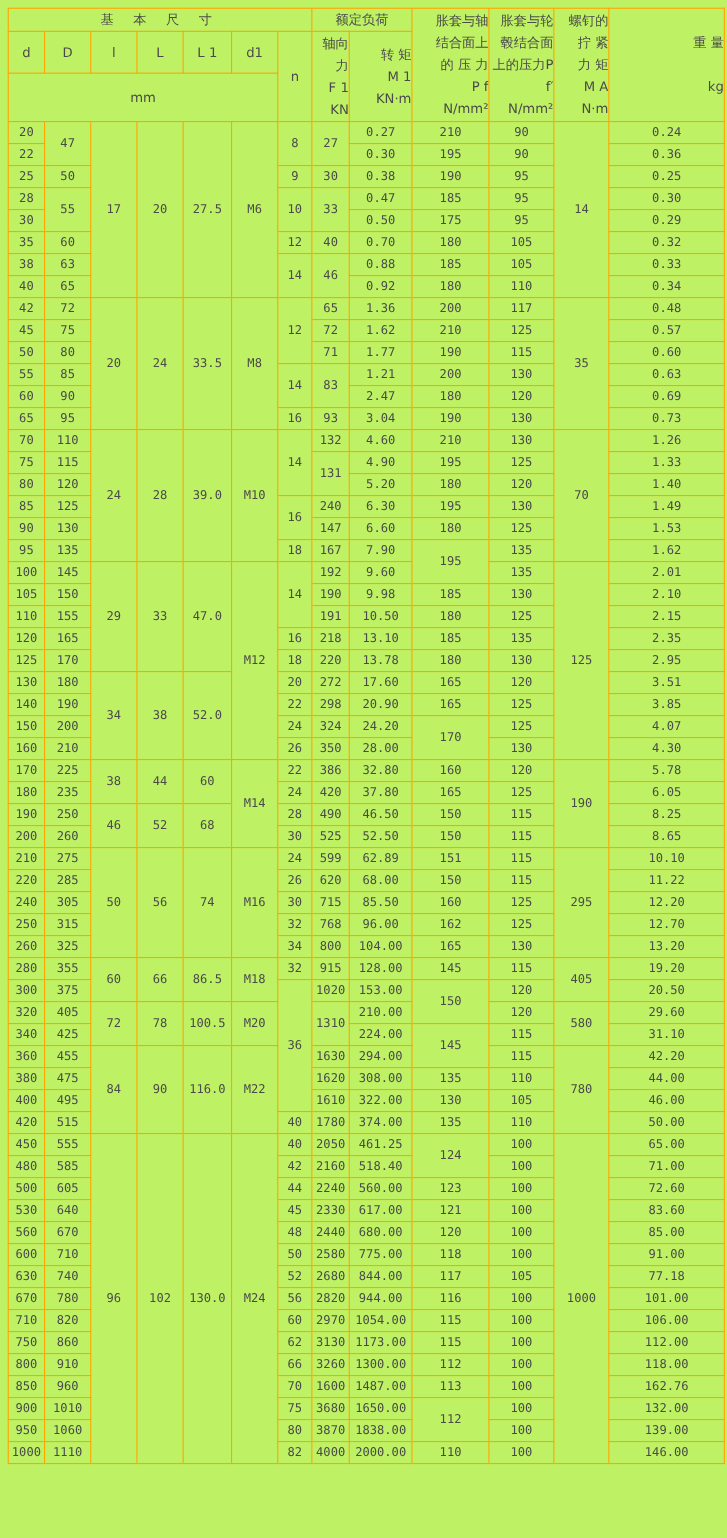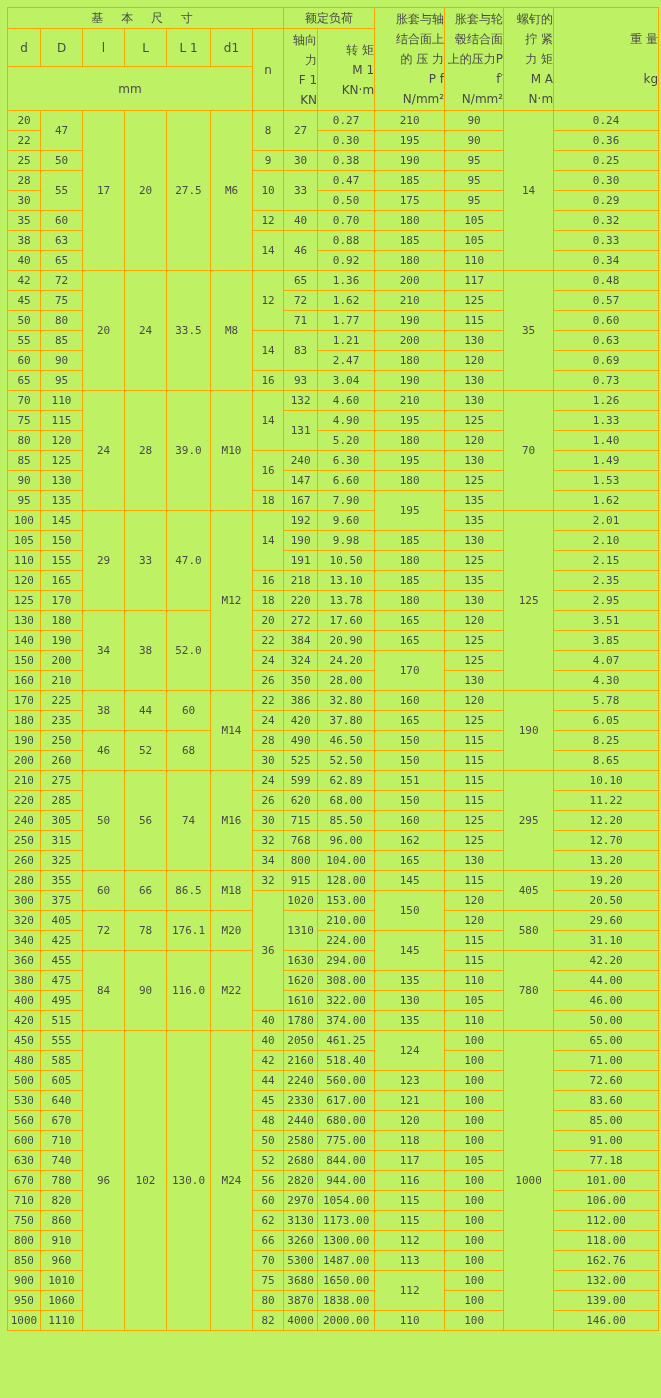--- a/index.html
+++ b/index.html
@@ -356,21 +356,21 @@
           <td>272</td>
           <td>17.60</td>
           <td>165</td>
           <td>120</td>
           <td>3.51</td>
         </tr>
         <tr>
           <td>140</td>
           <td>190</td>
           <td>22</td>
-          <td>384</td>
+          <td>298</td>
           <td>20.90</td>
           <td>165</td>
           <td>125</td>
           <td>3.85</td>
         </tr>
         <tr>
           <td>150</td>
           <td>200</td>
           <td>24</td>
           <td>324</td>
@@ -514,21 +514,21 @@
           <td>153.00</td>
           <td rowspan="2">150</td>
           <td>120</td>
           <td>20.50</td>
         </tr>
         <tr>
           <td>320</td>
           <td>405</td>
           <td rowspan="2">72</td>
           <td rowspan="2">78</td>
-          <td rowspan="2">176.1</td>
+          <td rowspan="2">100.5</td>
           <td rowspan="2">M20</td>
           <td rowspan="2">1310</td>
           <td>210.00</td>
           <td>120</td>
           <td rowspan="2">580</td>
           <td>29.60</td>
         </tr>
         <tr>
           <td>340</td>
           <td>425</td>
@@ -689,21 +689,21 @@
           <td>3260</td>
           <td>1300.00</td>
           <td>112</td>
           <td>100</td>
           <td>118.00</td>
         </tr>
         <tr>
           <td>850</td>
           <td>960</td>
           <td>70</td>
-          <td>5300</td>
+          <td>1600</td>
           <td>1487.00</td>
           <td>113</td>
           <td>100</td>
           <td>162.76</td>
         </tr>
         <tr>
           <td>900</td>
           <td>1010</td>
           <td>75</td>
           <td>3680</td>

